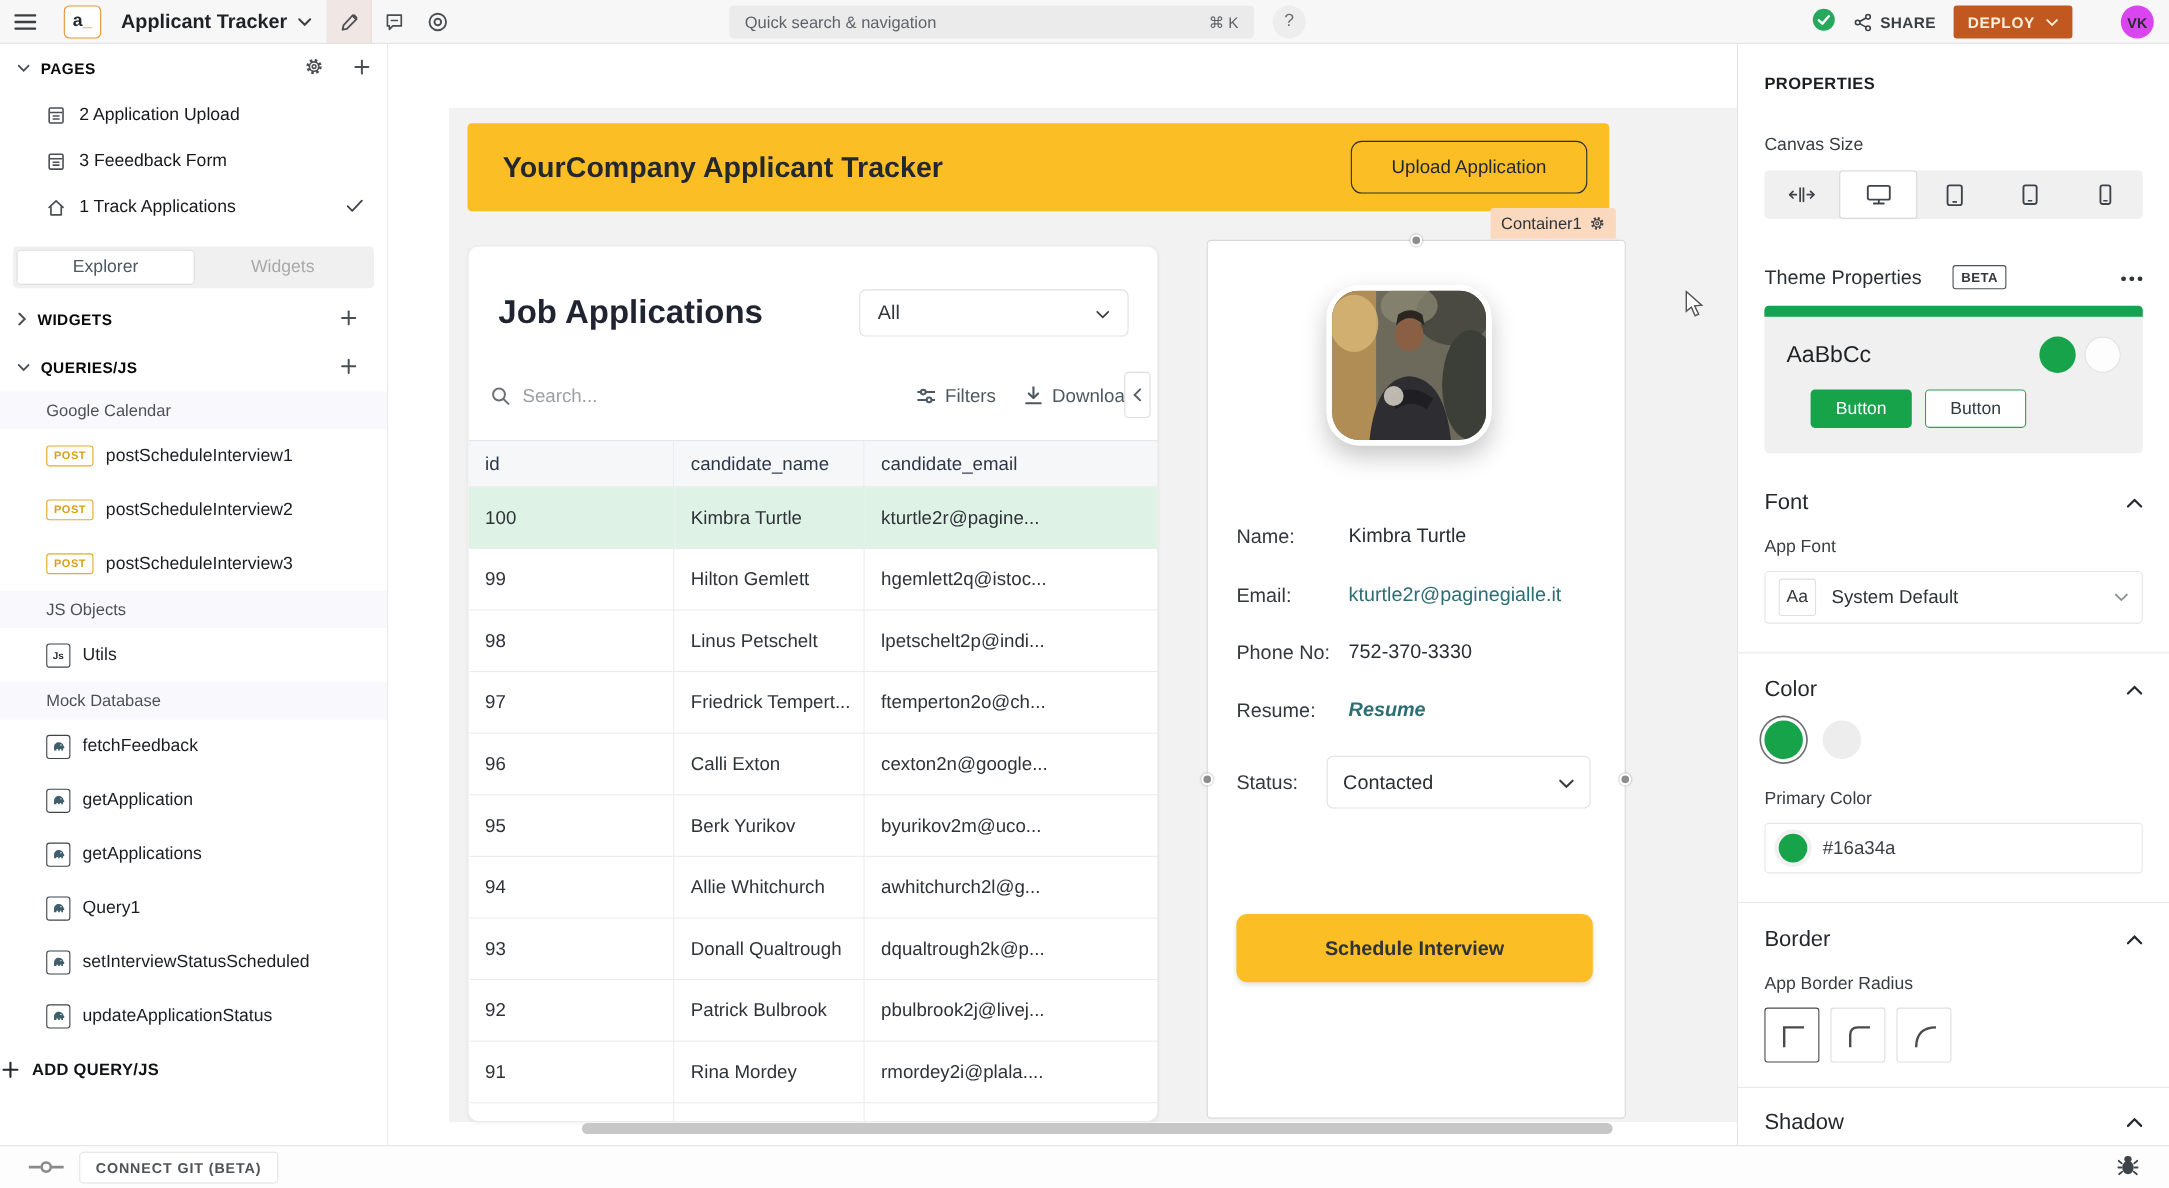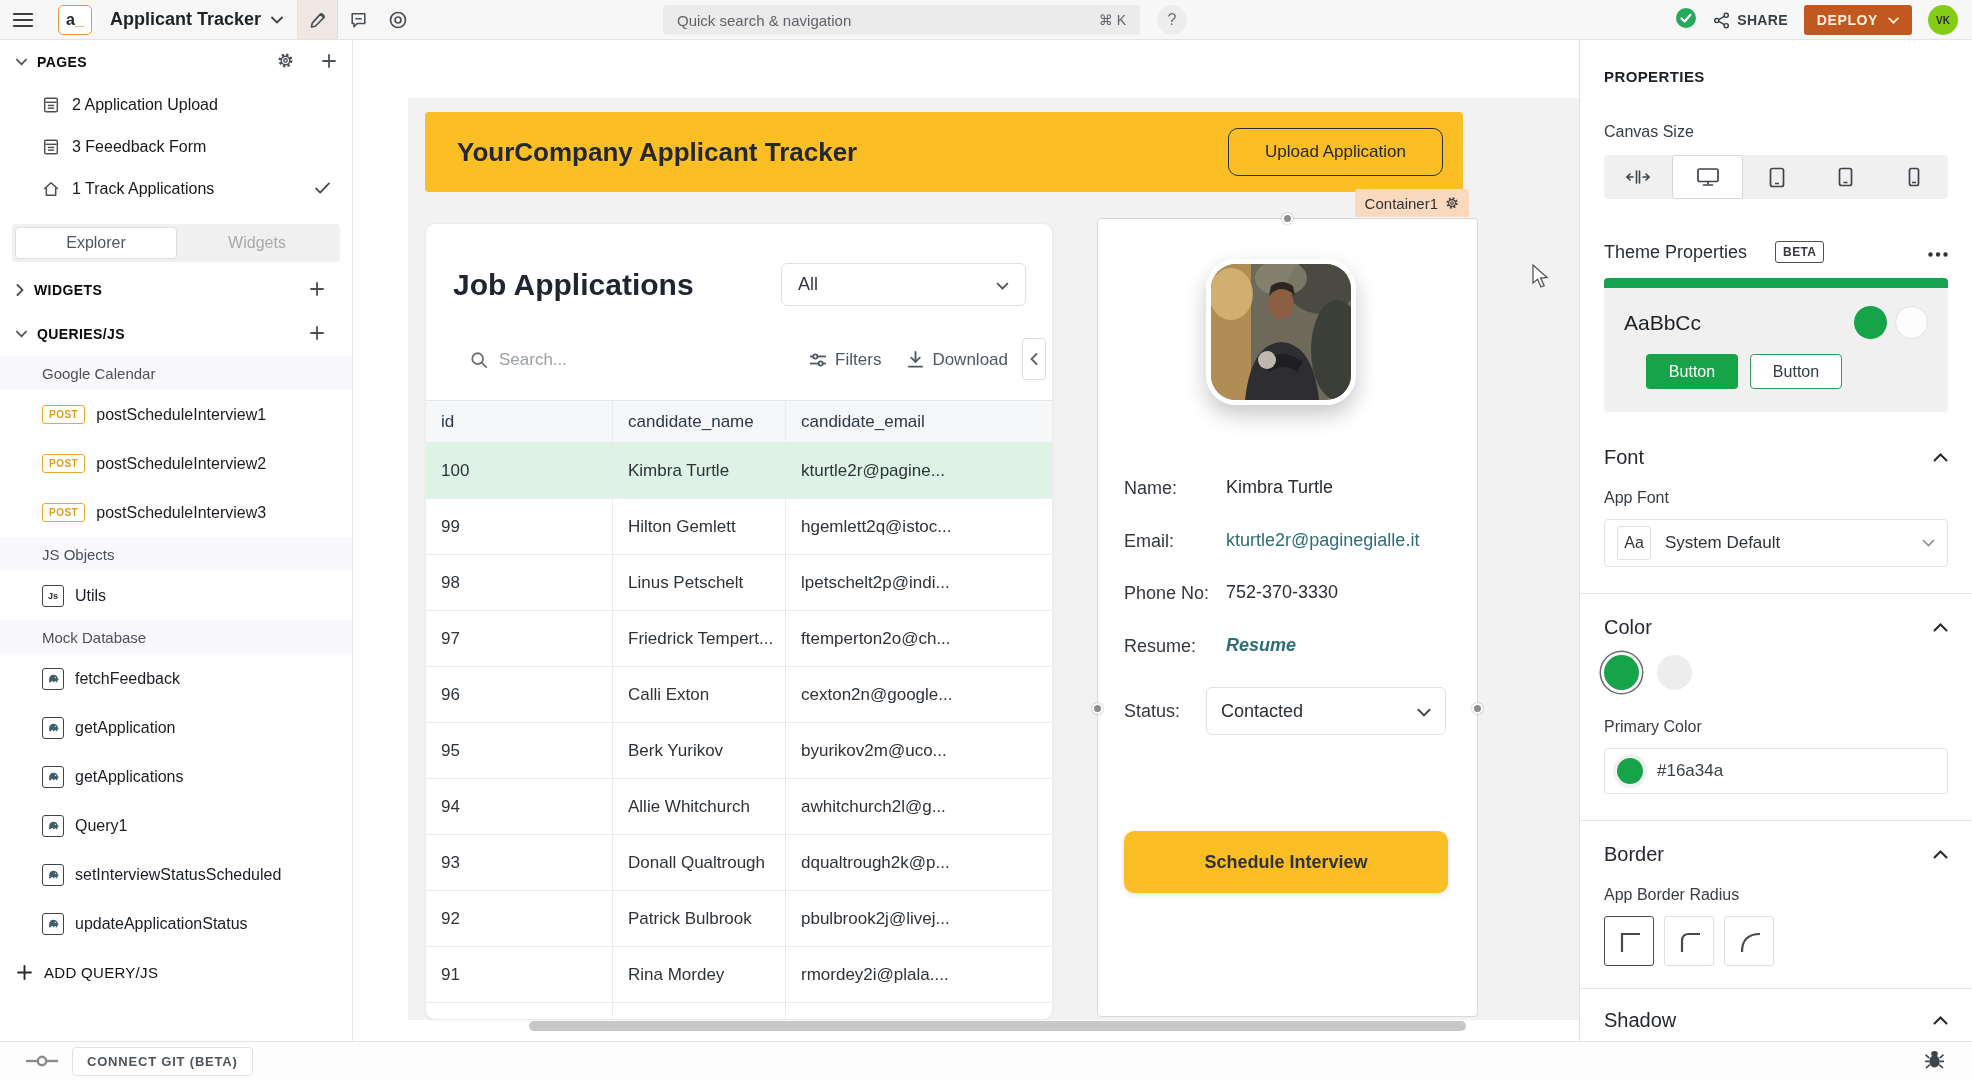--- a/index.html
+++ b/index.html
@@ -19,56 +19,56 @@
   .mode-tabs { display:flex; height:100%; border-left:1px solid #e3e3e3; }
   .mode-tab { width:40px; }
   .mode-tab.active { background:#f0e6e3; border-right:1px solid #e9dcd8; }
   .tb-search { position:absolute; left:663px; top:5px; width:477px; height:30px; background:#ebebeb; border-radius:4px; display:flex; align-items:center; padding:0 14px; cursor:text; }
   .tb-search-text { color:#5f6368; font-size:15px; flex:1; }
   .tb-search-kbd { color:#5f6368; font-size:14px; }
   .help-circle { position:absolute; left:1157px; top:5px; width:30px; height:30px; border-radius:50%; background:#ededed; color:#6b7075; display:flex; align-items:center; justify-content:center; font-size:16px; cursor:pointer; }
   .tb-right { position:absolute; right:14px; top:0; height:40px; display:flex; align-items:center; gap:16px; }
   .share { display:flex; align-items:center; gap:7px; font-size:14px; font-weight:bold; color:#3a3f45; cursor:pointer; letter-spacing:.3px; }
   .deploy-btn { display:flex; align-items:center; gap:10px; background:#c1581f; color:#ffefdd; font-size:14px; font-weight:bold; letter-spacing:.6px; height:30px; padding:0 13px; border-radius:3px; cursor:pointer; }
-  .avatar { width:30px; height:30px; border-radius:50%; background:#84cc16; color:#272b30; display:flex; align-items:center; justify-content:center; font-size:10px; font-weight:bold; cursor:pointer; }
+  .avatar { width:30px; height:30px; border-radius:50%; background:#d946ef; color:#272b30; display:flex; align-items:center; justify-content:center; font-size:13px; font-weight:bold; cursor:pointer;margin-left:28px; }
 
   
   .sidebar { position:absolute; left:0; top:40px; width:353px; height:1001px; background:#fff; border-right:1px solid #e6e6e6; font-size:16px; overflow:hidden; }
   .sb-row { display:flex; align-items:center; cursor:pointer; }
   .pages-head { height:44px; padding:0 16px; color:#090707; font-weight:bold; font-size:14px; letter-spacing:.4px; }
   .pages-head .lbl { margin-left:10px; flex:1; }
   .pages-head .gear { margin-right:28px; }
   .page-item { height:42px; padding-left:42px; gap:12px; color:#16181b; }
   .page-item .check { margin-left:auto; margin-right:22px; }
   .seg-wrap { margin:14px 12px 0; background:#f0f0f0; border-radius:4px; display:flex; padding:3px; height:38px; }
   .seg { flex:1; display:flex; align-items:center; justify-content:center; font-size:16px; color:#a9a9a9; cursor:pointer; border-radius:4px; }
   .seg.active { background:#fff; border:1px solid #e0dede; color:#4c5664; }
   .tree-head { height:44px; padding:0 16px; color:#090707; font-weight:bold; font-size:14px; letter-spacing:.4px; margin-top:6px; }
   .tree-head .lbl { margin-left:10px; flex:1; }
   .tree-head .plus { margin-right:12px; }
   .group-row { height:34px; padding-left:42px; background:#f8f8fd; color:#4c5058; font-size:15px; }
   .q-item { height:49px; padding-left:42px; gap:11px; color:#1a1d21; white-space:nowrap; }
   .badge-post { border:1.6px solid #e8aa28; color:#dc9e14; font-size:10px; font-weight:bold; letter-spacing:.5px; padding:3px 6px; border-radius:3px; }
   .badge-box { width:22px; height:22px; border:1.4px solid #3f444a; border-radius:3px; display:flex; align-items:center; justify-content:center; font-size:9px; font-weight:bold; color:#24282d; background:#fff; }
-  .add-query { height:48px; padding-left:17px; gap:12px; color:#101215; font-weight:normal; font-size:15px; letter-spacing:.3px; }
+  .add-query { height:48px; padding-left:2px; gap:12px; color:#101215; font-weight:bold; font-size:15px; letter-spacing:.3px; }
 
   
   .main { position:absolute; left:353px; top:40px; width:1226px; height:1001px; background:#fff; overflow:hidden; }
   .canvas-surface { position:absolute; left:55px; top:58px; right:0; height:922px; background:#f2f2f2; }
   .app-banner { position:absolute; left:72px; top:72px; width:1038px; height:80px; background:#fbbe24; border-radius:4px; display:flex; align-items:center; padding:0 20px 0 32px; }
   .app-banner-title { font-size:26px; font-weight:bold; color:#23282e; flex:1; }
   .upload-btn { width:215px; height:48px; border:1.8px solid #2b2f33; border-radius:10px; display:flex; align-items:center; justify-content:center; font-size:17px; color:#23282e; cursor:pointer; }
 
   
   .tcard { position:absolute; left:72px; top:183px; width:628px; height:797px; background:#fff; border:1px solid #ececec; border-radius:10px; box-shadow:0 1px 3px rgba(0,0,0,.05); overflow:hidden; }
   .tcard-head { display:flex; align-items:center; justify-content:space-between; padding:39px 26px 0 27px; }
   .tcard-title { font-size:30px; font-weight:bold; color:#1f2430; }
   .tfilter-select { width:245px; height:43px; border:1px solid #e0e0e0; border-radius:6px; display:flex; align-items:center; padding:0 16px; font-size:18px; color:#33373c; cursor:pointer; }
   .tfilter-select .chev { margin-left:auto; }
-  .tcard-toolbar { position:relative; display:flex; align-items:center; height:44px; margin-top:32px; padding:0 44px; }
+  .tcard-toolbar { position:relative; display:flex; align-items:center; height:44px; margin-top:32px; padding:0 20px; }
   .tsearch { display:flex; align-items:center; gap:11px; flex:1; }
   .tsearch input { border:none; outline:none; font-size:17px; color:#3c4043; width:220px; font-family:inherit; background:transparent; }
   .tsearch input::placeholder { color:#9aa0a6; }
   .tool { display:flex; align-items:center; gap:8px; font-size:17px; color:#4d5761; margin-left:26px; cursor:pointer; }
   .tcol-collapse { position:absolute; right:6px; top:0; width:24px; height:42px; border:1px solid #dcdcdc; border-radius:4px; background:#fff; display:flex; align-items:center; justify-content:center; cursor:pointer; }
   .ttable { margin-top:18px; }
   .trow { display:grid; grid-template-columns:187px 173px 1fr; height:56px; }
   .trow.head { height:43px; background:#f5f7f9; }
   .tcell { display:flex; align-items:center; padding-left:15px; font-size:17px; color:#2e3338; border-bottom:1px solid #e9ecee; border-right:1px solid #e9ecee; overflow:hidden; white-space:nowrap; }
   .trow.head .tcell { color:#2d3748; border-top:1px solid #e3e7ea; background:#f5f7f9; }

